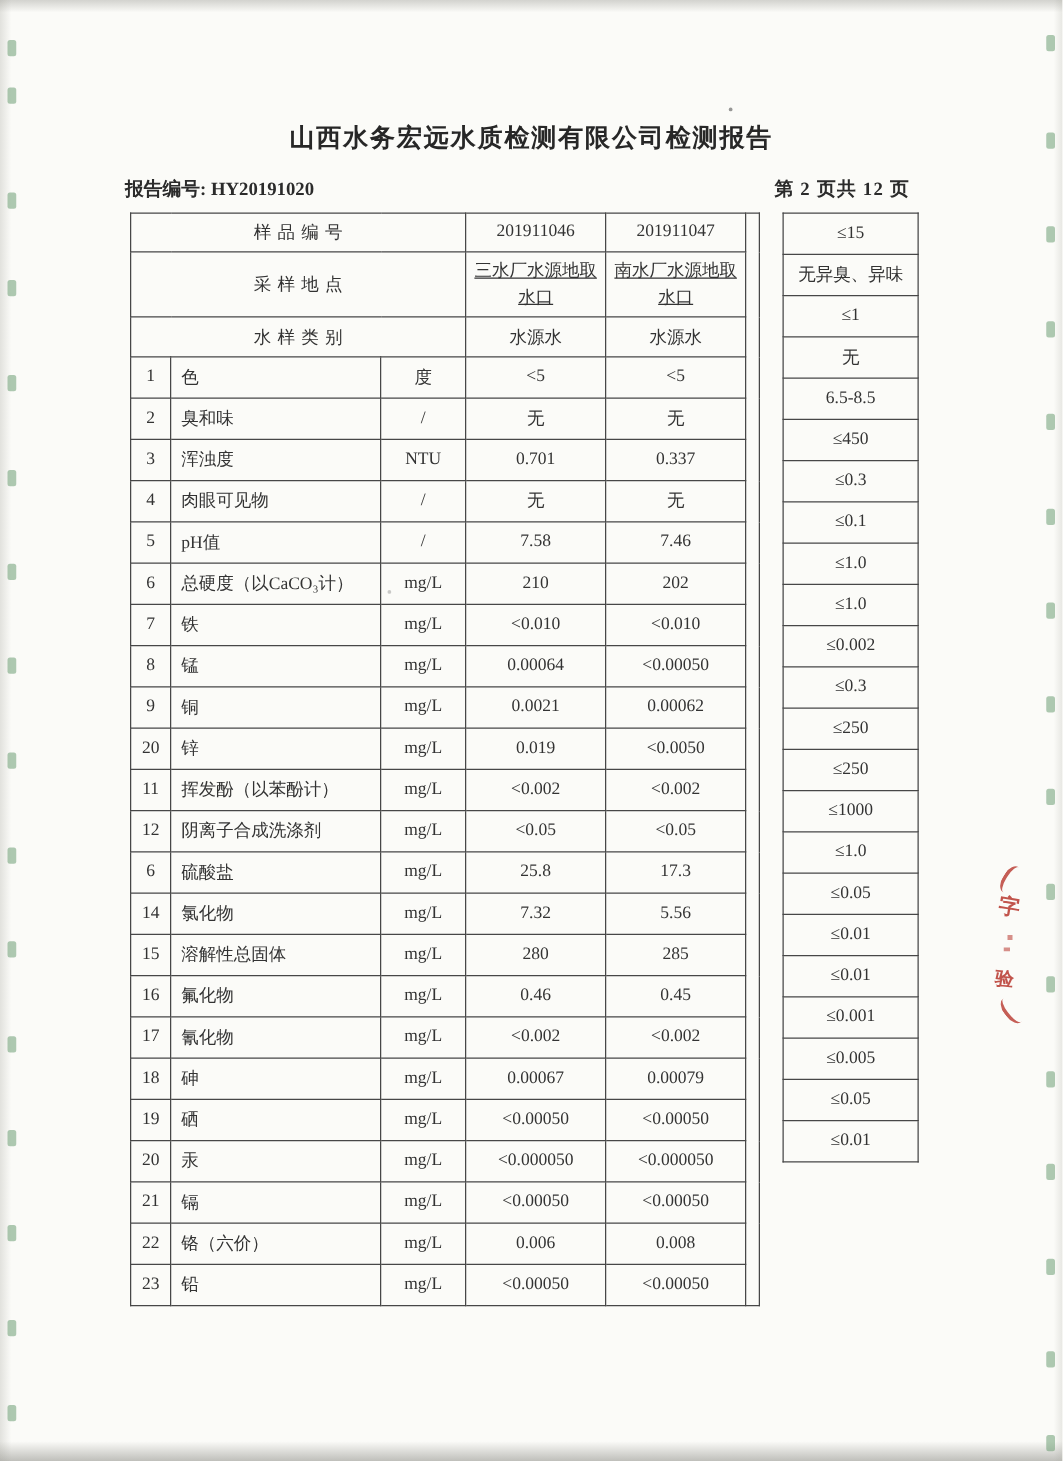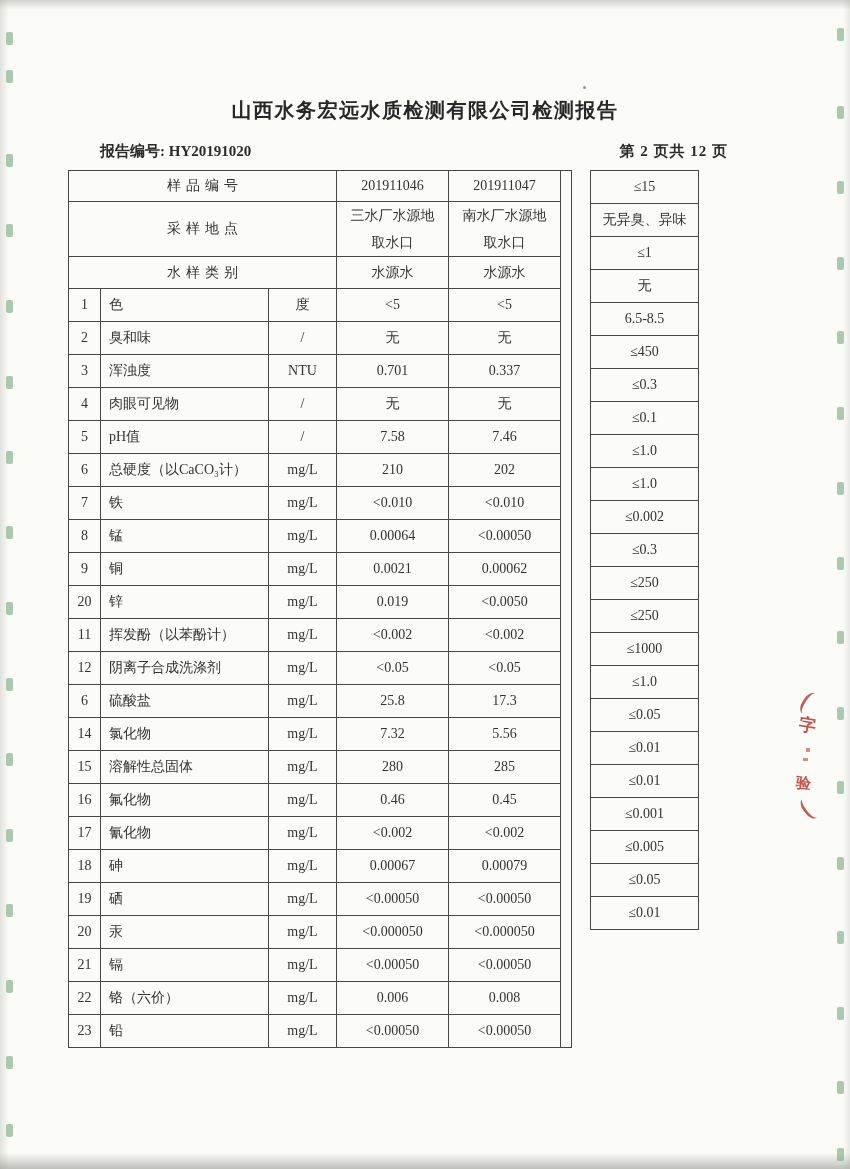--- a/index.html
+++ b/index.html
@@ -29,34 +29,34 @@
     font-weight:700; font-size:20px; letter-spacing:1.5px; color:#272727;
   }
   .meta {
     width:628px; margin:18px 0 0 100px;
     display:flex; justify-content:space-between; align-items:baseline;
     font-size:15px; font-weight:600; color:#2b2b2b;
   }
   .page-indicator { letter-spacing:1px; }
 
   
-  .tables { margin:9px 0 0 68px; display:flex; align-items:flex-start; }
+  .tables { margin:9px 0 0 104px; display:flex; align-items:flex-start; }
   table { border-collapse:collapse; table-layout:fixed; }
   td {
     border:1px solid #474747; text-align:center; vertical-align:middle;
     font-size:14px; padding:0; overflow:hidden; color:#333;
   }
   .main-table  { width:503px; }
   .limit-table { width:108px; margin-left:18px; }
   tr.hr1 { height:31px; }
   tr.hr2 { height:52px; }
   tr.hr3 { height:32px;padding-left:23px; }
   tr.dr  { height:33px; }
   td.hlabel { letter-spacing:5px; text-indent:5px; }
-  td.loc-cell { line-height:27px; padding:0 7px; }
+  td.loc-cell { line-height:21px; padding:0 0;text-decoration:underline; }
   td.name { text-align:left; padding-left:8px; }
   td.spacer { padding:0; }
   td.limit-head-cell { height:115px; }
   .limit-head-line { text-align:center; font-size:14.5px; letter-spacing:.5px; }
   .limit-head-line + .limit-head-line { margin-top:20px; }
 
   
   .stamp { position:absolute; left:794px; top:692px; width:30px; height:130px; color:#b8372e; }
   .stamp-arc { position:absolute; width:14px; height:24px; border-left:3px solid #b8372e;
                border-radius:50% / 45%; opacity:.8; }

